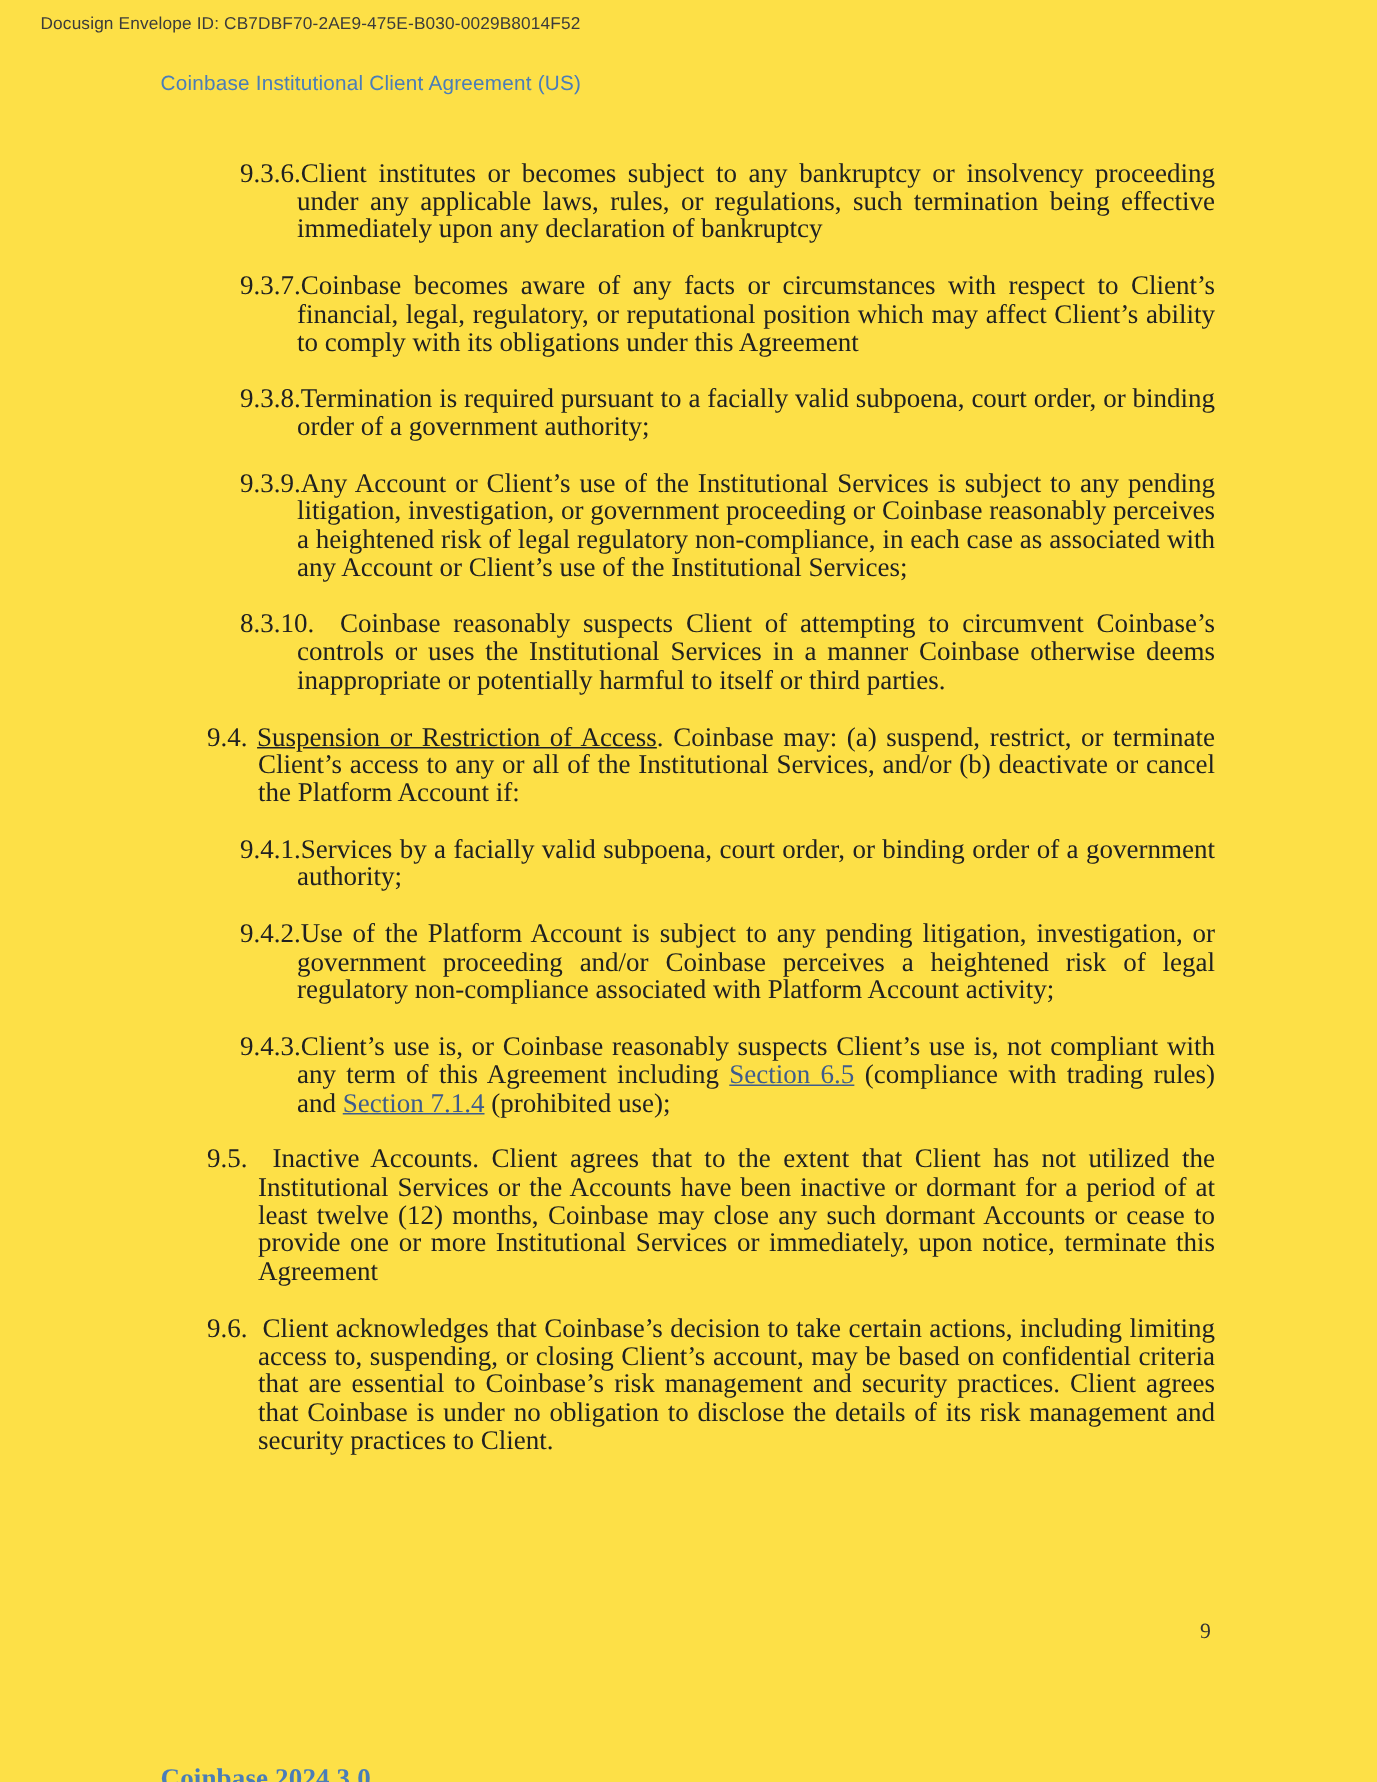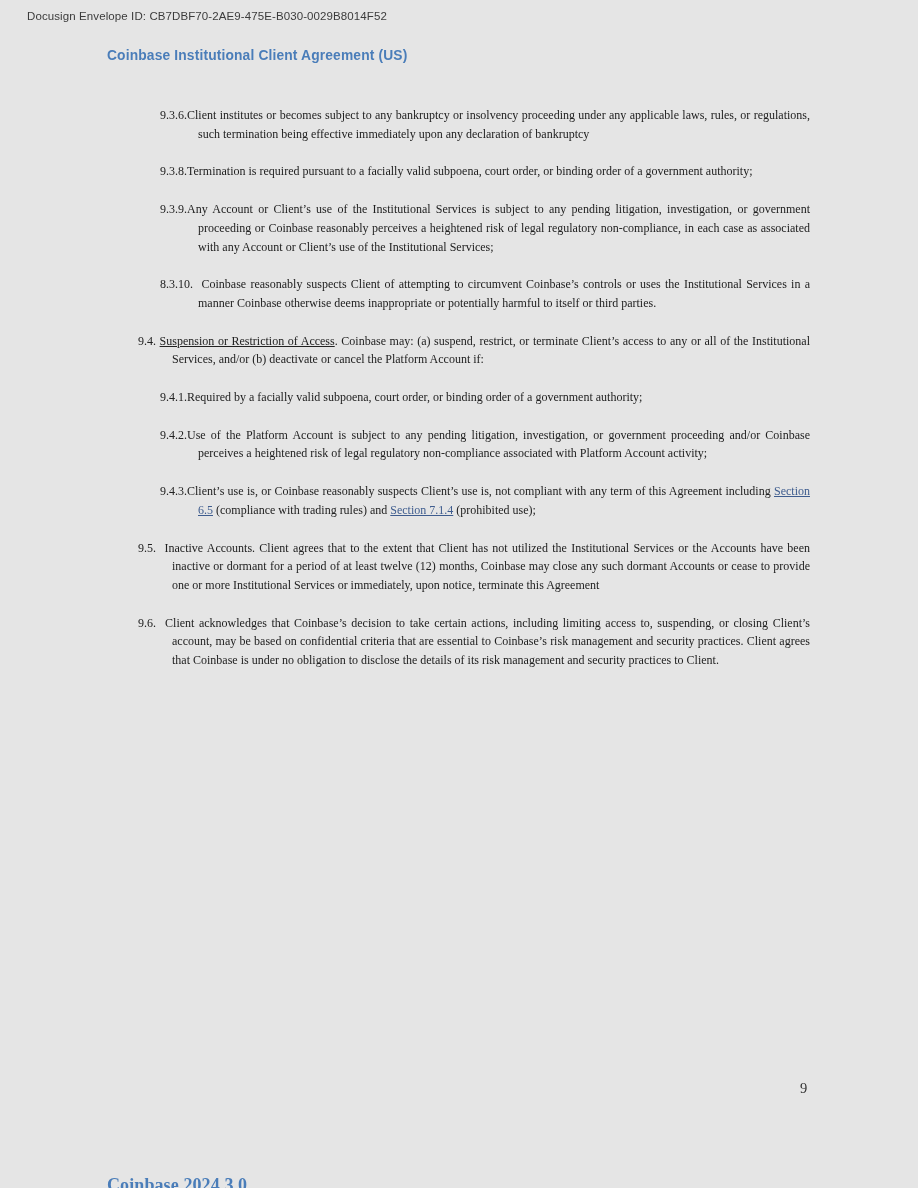--- a/index.html
+++ b/index.html
@@ -4,55 +4,55 @@
 <style>
   html, body {
     margin: 0;
     padding: 0;
     background: #ffffff;
   }
   .page {
     position: relative;
     width: 918px;
     height: 1188px;
-    background: #e5e5e5;
+    background: #fde047;
     overflow: hidden;
     font-family: "Liberation Serif", serif;
     color: #212121;
   }
   .envelope-id {
     position: absolute;
     left: 27px;
     top: 10px;
     font-family: "Liberation Sans", sans-serif;
     font-size: 11.5px;
     color: #3b3b3b;
     letter-spacing: 0.1px;
     white-space: nowrap;
   }
   .doc-title {
     position: absolute;
     left: 107px;
     top: 48px;
     font-family: "Liberation Sans", sans-serif;
     font-size: 13.8px;
-    font-weight: 700;
+    font-weight: 400;
     letter-spacing: 0.15px;
     color: #4a7db9;
     white-space: nowrap;
   }
   .content {
     position: absolute;
     left: 138px;
     top: 106px;
     width: 672px;
   }
   .clause {
     margin: 0 0 19px 0;
-    font-size: 12px;
+    font-size: 18px;
     line-height: 18.7px;
     text-align: justify;
     color: #212121;
   }
   .clause.l2 {
     padding-left: 34px;
     text-indent: -34px;
   }
   .clause.l3 {
     padding-left: 60px;
@@ -92,25 +92,26 @@
 </head>
 <body>
 
 <div class="page">
   <div class="envelope-id">Docusign Envelope ID: CB7DBF70-2AE9-475E-B030-0029B8014F52</div>
 
   <div class="doc-title">Coinbase Institutional Client Agreement (US)</div>
 
   <div class="content" id="clauses">
       <p class="clause l3"><span class="num">9.3.6.</span><span class="plain">Client institutes or becomes subject to any bankruptcy or insolvency proceeding under any applicable laws, rules, or regulations, such termination being effective immediately upon any declaration of bankruptcy</span></p>
+      <p class="clause l3"><span class="num">9.3.7.</span><span class="plain">Coinbase becomes aware of any facts or circumstances with respect to Client’s financial, legal, regulatory, or reputational position which may affect Client’s ability to comply with its obligations under this Agreement</span></p>
       <p class="clause l3"><span class="num">9.3.8.</span><span class="plain">Termination is required pursuant to a facially valid subpoena, court order, or binding order of a government authority;</span></p>
       <p class="clause l3"><span class="num">9.3.9.</span><span class="plain">Any Account or Client’s use of the Institutional Services is subject to any pending litigation, investigation, or government proceeding or  Coinbase reasonably perceives a heightened risk of legal regulatory non-compliance, in each case as associated with any Account or Client’s use of the Institutional Services;</span></p>
       <p class="clause l3"><span class="num">8.3.10.</span><span class="plain">&nbsp; Coinbase reasonably suspects Client of attempting to circumvent  Coinbase’s controls or uses the Institutional Services in a manner Coinbase otherwise deems inappropriate or potentially harmful to itself or third parties.</span></p>
       <p class="clause l2"><span class="num">9.4.</span><span class="plain">&nbsp;</span><span class="u">Suspension or Restriction of Access</span><span class="plain">. Coinbase may: (a) suspend, restrict, or terminate Client’s access to any or all of the Institutional Services, and/or (b) deactivate or cancel the Platform Account if:</span></p>
-      <p class="clause l3"><span class="num">9.4.1.</span><span class="plain">Required by a facially valid subpoena, court order, or binding order of a government authority;</span></p>
+      <p class="clause l3"><span class="num">9.4.1.</span><span class="plain">Services by a facially valid subpoena, court order, or binding order of a government authority;</span></p>
       <p class="clause l3"><span class="num">9.4.2.</span><span class="plain">Use of the Platform Account is subject to any pending litigation, investigation, or government proceeding and/or Coinbase perceives a heightened risk of legal regulatory non-compliance associated with Platform Account activity;</span></p>
       <p class="clause l3"><span class="num">9.4.3.</span><span class="plain">Client’s use is, or Coinbase reasonably suspects Client’s use is, not compliant with any term of this Agreement including </span><a href="#" class="sec-link">Section 6.5</a><span class="plain"> (compliance with trading rules) and </span><a href="#" class="sec-link">Section 7.1.4</a><span class="plain"> (prohibited use);</span></p>
       <p class="clause l2"><span class="num">9.5.</span><span class="plain">&nbsp; Inactive Accounts. Client agrees that to the extent that Client has not utilized the Institutional Services or the Accounts have been inactive or dormant for a period of at least twelve (12) months, Coinbase may close any such dormant Accounts or cease to provide one or more Institutional Services or immediately, upon notice, terminate this Agreement</span></p>
       <p class="clause l2"><span class="num">9.6.</span><span class="plain">&nbsp; Client acknowledges that Coinbase’s decision to take certain actions, including limiting access to, suspending, or closing Client’s account, may be based on confidential criteria that are essential to Coinbase’s risk management and security practices. Client agrees that Coinbase is under no obligation to disclose the details of its risk management and security practices to Client.</span></p>
     </div>
 
   <div class="page-number">9</div>
 
   <div class="footer-version">Coinbase 2024 3.0</div>
 </div>

